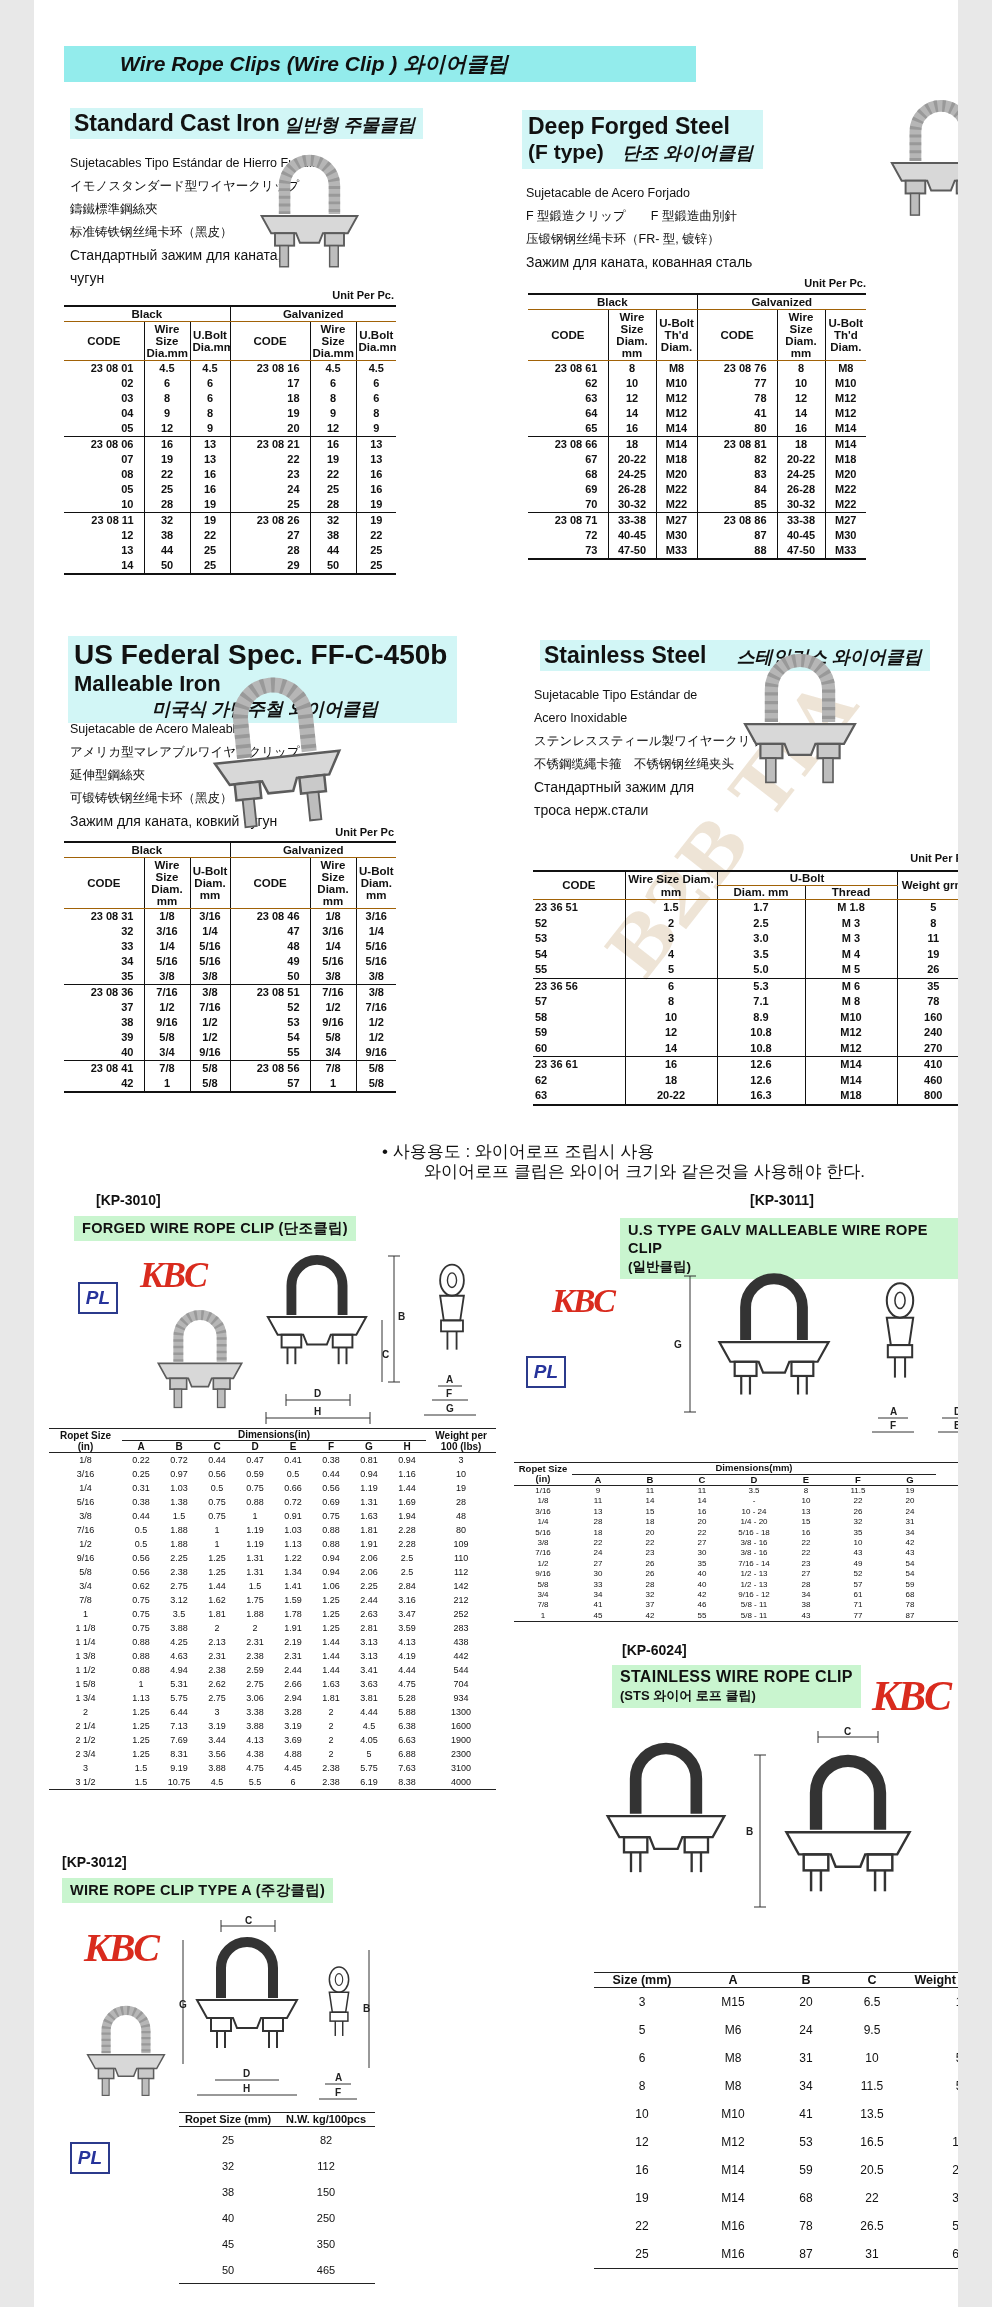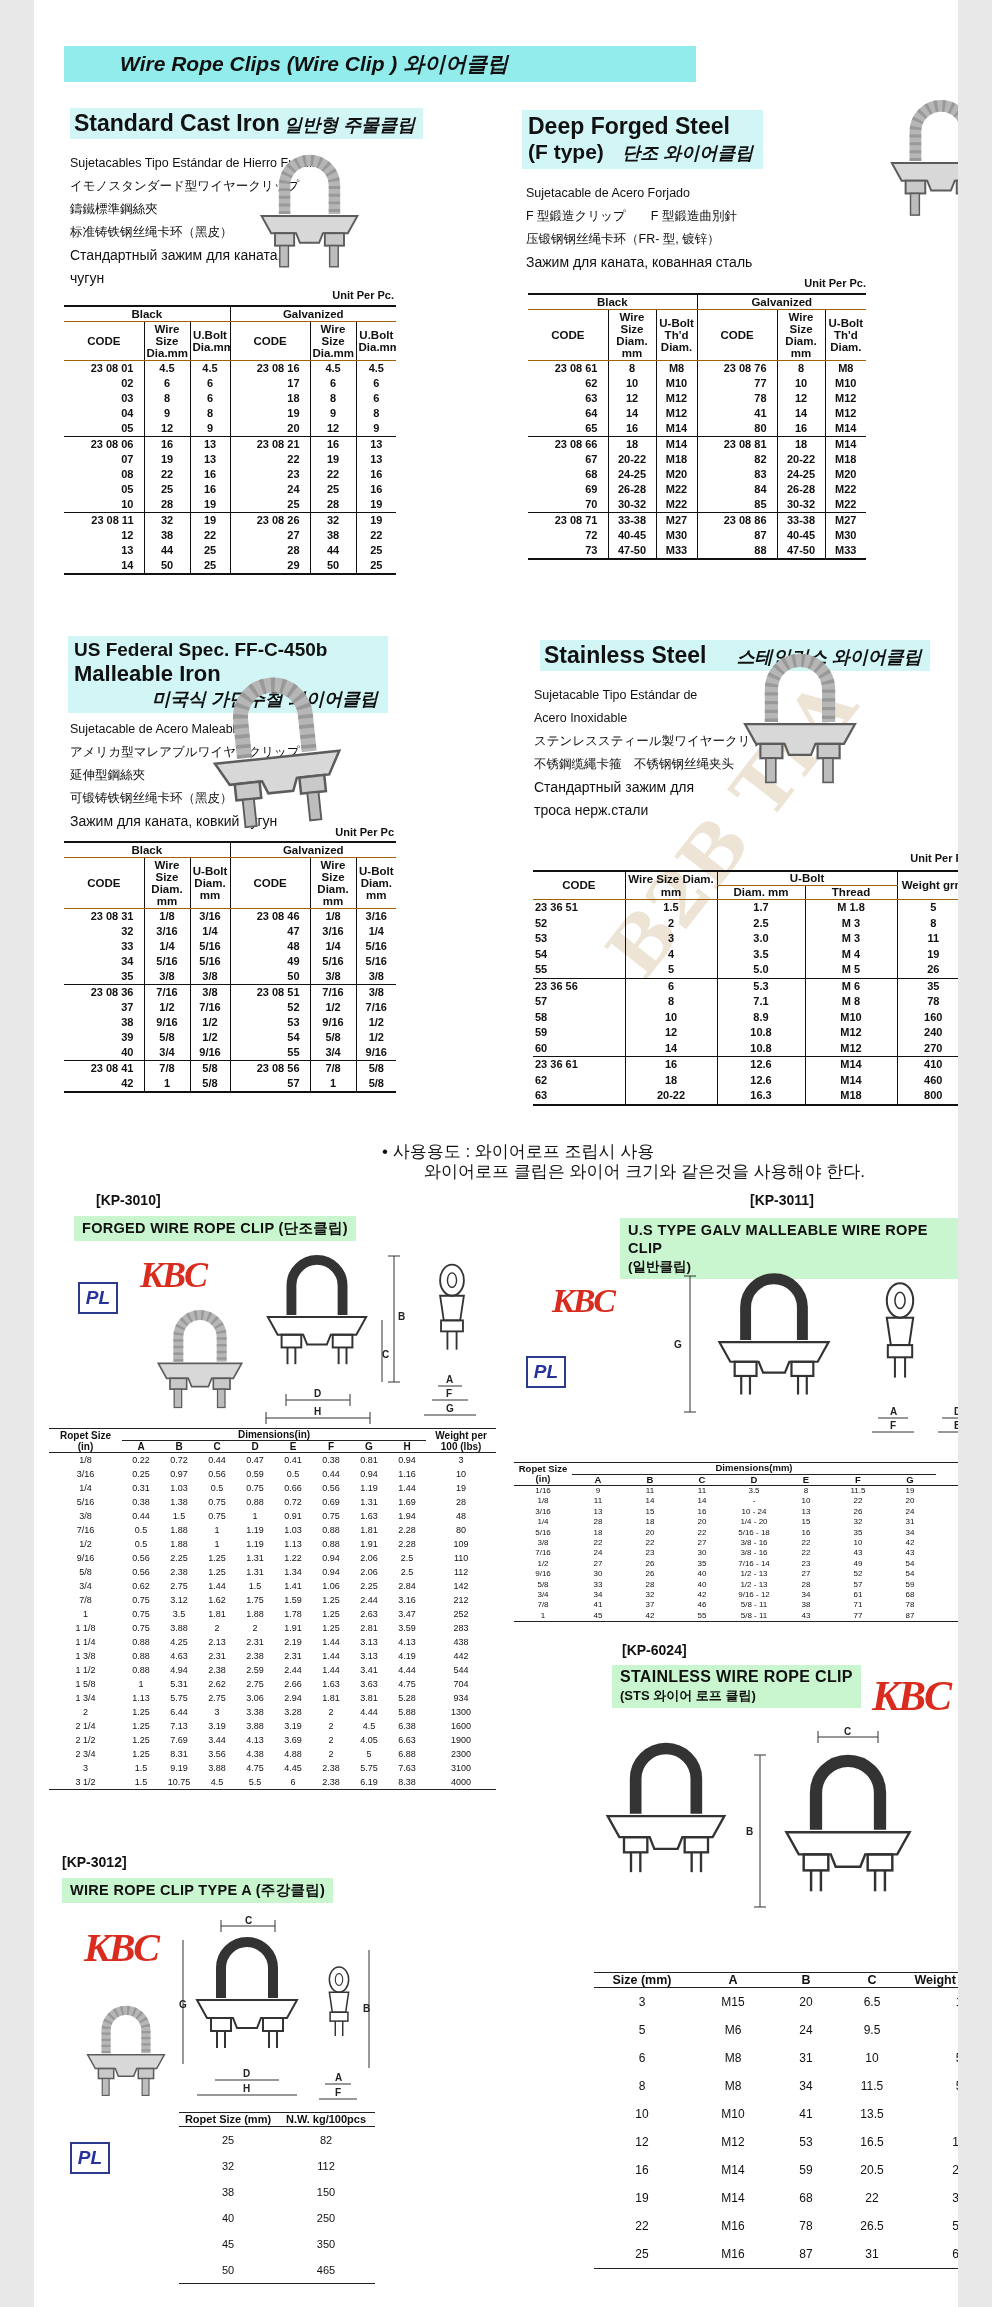--- a/index.html
+++ b/index.html
@@ -404,21 +404,21 @@
           <td>M33</td>
           <td>88</td>
           <td>47-50</td>
           <td>M33</td>
         </tr>
       </tbody>
   </table>
 
   <div class="abs" style="left:34px;top:636px">
     <div class="hl" style="padding:3px 10px 2px 6px">
-      <div class="title-en" style="font-size:19px">US Federal Spec. FF-C-450b</div>
+      <div class="title-en" style="font-size:28px">US Federal Spec. FF-C-450b</div>
       <div class="title-en" style="font-size:22px">Malleable Iron</div>
       <div class="title-ko" style="margin-left:78px">미국식 가단주철 와이어클립</div>
     </div>
   </div>
   <div class="abs langs" style="left:36px;top:718px">
     <div>Sujetacable de Acero Maleable</div>
     <div>アメリカ型マレアブルワイヤークリップ</div>
     <div class="b">延伸型鋼絲夾</div>
     <div>可锻铸铁钢丝绳卡环（黑皮）</div>
     <div class="ru">Зажим для каната, ковкий чугун</div>

